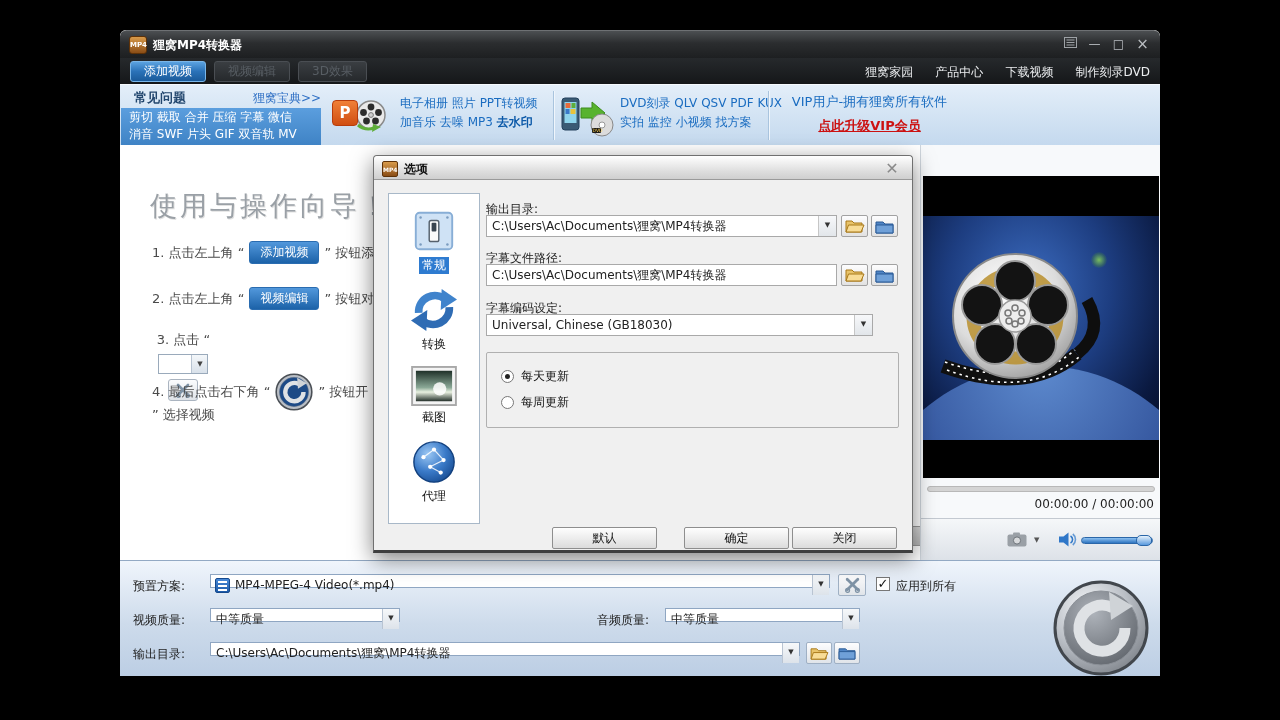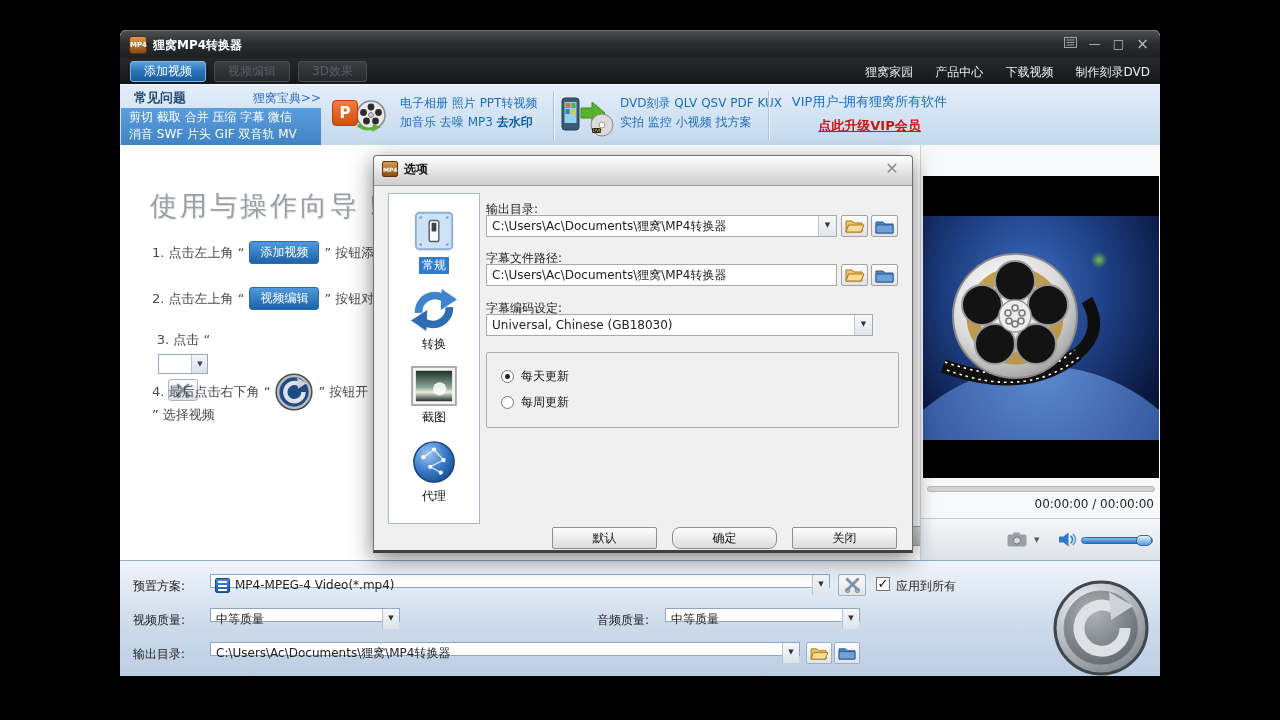--- a/index.html
+++ b/index.html
@@ -106,21 +106,21 @@
   .sqbtn { position:absolute; height:22px; background:linear-gradient(#fdfdfe,#e0e4e9);
            border:1px solid #9fb0c4; border-radius:2px; display:flex; align-items:center; justify-content:center; }
   .checkbox { position:absolute; width:14px; height:14px; background:#fff; border:1px solid #777;
               font-size:13px; font-weight:bold; color:#111; line-height:12px; text-align:center; }
   .convert-btn { position:absolute; left:933px; top:19px; width:96px; height:96px; }
 
   
   .dialog { position:absolute; left:253px; top:125px; width:540px; height:398px; z-index:10;
             background:#f0f0f0; border:1px solid #707070; border-bottom:3px solid #3f3f3f;
             border-radius:4px 4px 0 0; box-shadow:0 6px 22px rgba(0,0,0,.5); }
-  .dlg-titlebar { position:absolute; left:0; top:0; width:100%; height:30px;
+  .dlg-titlebar { position:absolute; left:0; top:0; width:100%; height:24px;
                   background:linear-gradient(#ffffff,#dcdcdc 70%,#cfcfcf);
                   border-bottom:1px solid #9a9a9a; border-radius:4px 4px 0 0; }
   .dlg-title { position:absolute; left:30px; top:0; line-height:26px; font-size:12px; font-weight:bold; color:#111; }
   .dlg-close { position:absolute; right:10px; top:3px; width:20px; height:20px; text-align:center;
                line-height:19px; font-size:16px; color:#8a8a8a; }
   .dlg-icon { position:absolute; left:8px; top:5px; width:16px; height:16px; border-radius:2px;
               background:linear-gradient(#d89a4a,#8a4d16); border:1px solid #5e3208;
               color:#fff; font-size:6px; font-weight:bold; text-align:center; line-height:15px; }
   .dlg-sidebar { position:absolute; left:14px; top:37px; width:92px; height:331px;
                  background:#fff; border:1px solid #a8b8c8; display:flex; flex-direction:column;
@@ -526,17 +526,17 @@
         <span class="radio on"></span>
         <span>每天更新</span>
       </div>
       <div class="radio-row" style="top:41px;">
         <span class="radio"></span>
         <span>每周更新</span>
       </div>
     </div>
 
     <div class="dlg-btn" style="left:178px;">默认</div>
-    <div class="dlg-btn" style="left:298px;border-radius:8px;">确定</div>
+    <div class="dlg-btn" style="left:310px;">确定</div>
     <div class="dlg-btn" style="left:418px;">关闭</div>
   </div>
 
 </div>
 
 </body></html>

